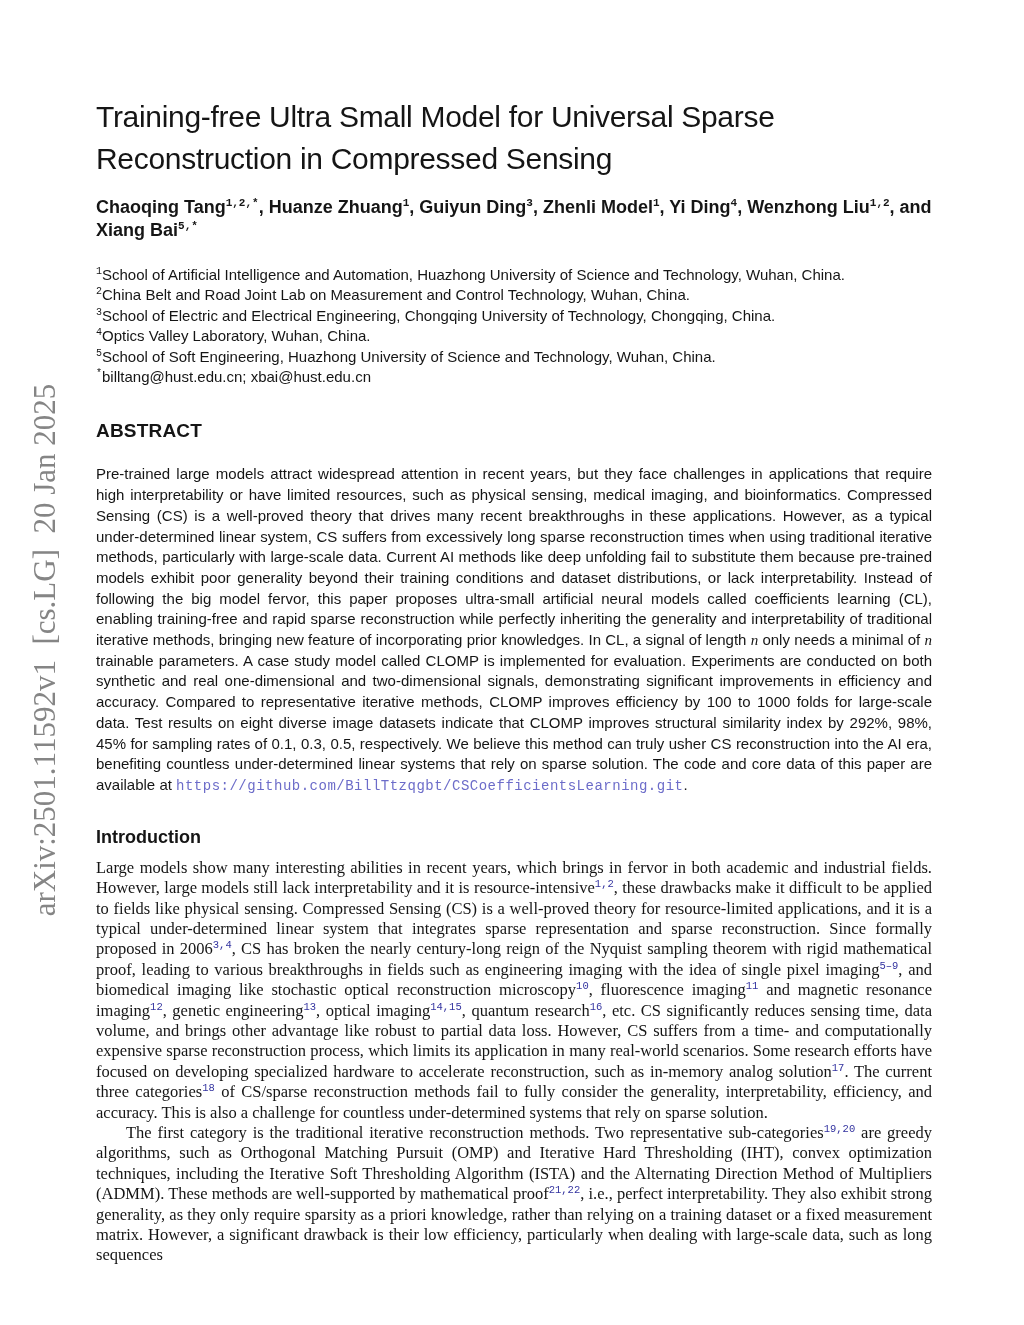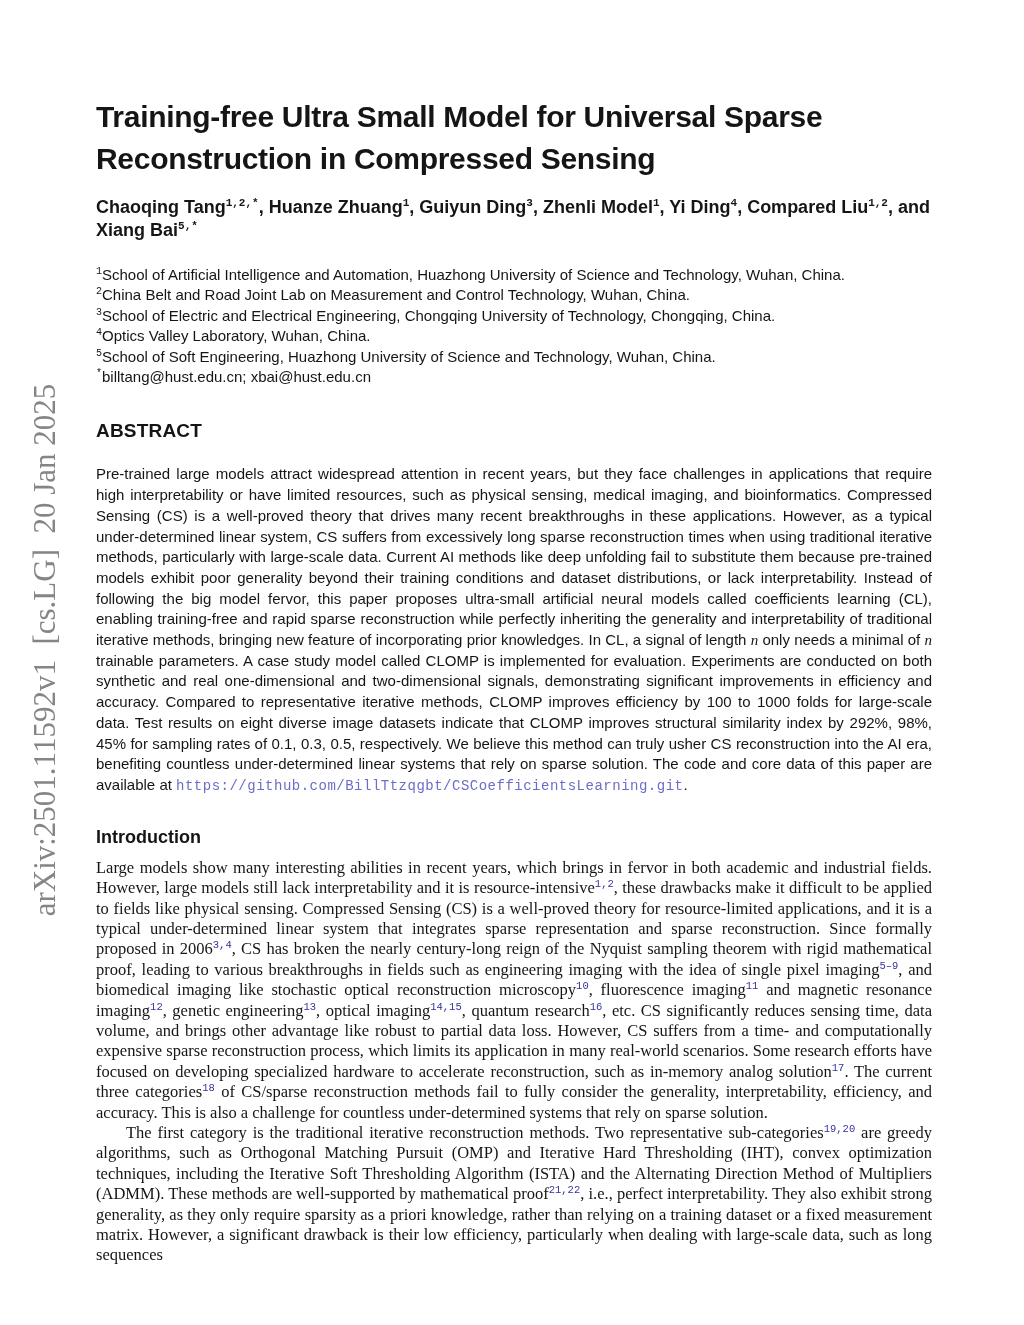--- a/index.html
+++ b/index.html
@@ -27,21 +27,21 @@
   }
   .column {
     position: absolute;
     left: 96px; top: 0;
     width: 836px;
   }
   .title {
     margin: 96px 0 0 0;
     font-size: 30px;
     line-height: 42px;
-    font-weight: bold;
+    font-weight: normal;
     letter-spacing: -0.3px;
   }
   .authors {
     margin: 16px 0 0 0;
     font-size: 18px;
     font-weight: bold;
     line-height: 23px;
   }
   .authors sup {
     font-size: 11px;
@@ -105,21 +105,21 @@
 <body>
 
 <div class="page">
 
   <div class="watermark">arXiv:2501.11592v1  [cs.LG]  20 Jan 2025</div>
 
   <main class="column">
 
     <h1 class="title">Training-free Ultra Small Model for Universal Sparse Reconstruction in Compressed Sensing</h1>
 
-    <p class="authors"><span>Chaoqing Tang</span><sup>1,2,*</sup><span>, Huanze Zhuang</span><sup>1</sup><span>, Guiyun Ding</span><sup>3</sup><span>, Zhenli Model</span><sup>1</sup><span>, Yi Ding</span><sup>4</sup><span>, Compared Liu</span><sup>1,2</sup><span>, and Xiang Bai</span><sup>5,*</sup></p>
+    <p class="authors"><span>Chaoqing Tang</span><sup>1,2,*</sup><span>, Huanze Zhuang</span><sup>1</sup><span>, Guiyun Ding</span><sup>3</sup><span>, Zhenli Model</span><sup>1</sup><span>, Yi Ding</span><sup>4</sup><span>, Wenzhong Liu</span><sup>1,2</sup><span>, and Xiang Bai</span><sup>5,*</sup></p>
 
     <div class="affils">
     <p class="affil"><sup>1</sup><span>School of Artificial Intelligence and Automation, Huazhong University of Science and Technology, Wuhan, China.</span></p>
 
     <p class="affil"><sup>2</sup><span>China Belt and Road Joint Lab on Measurement and Control Technology, Wuhan, China.</span></p>
 
     <p class="affil"><sup>3</sup><span>School of Electric and Electrical Engineering, Chongqing University of Technology, Chongqing, China.</span></p>
 
     <p class="affil"><sup>4</sup><span>Optics Valley Laboratory, Wuhan, China.</span></p>
 

